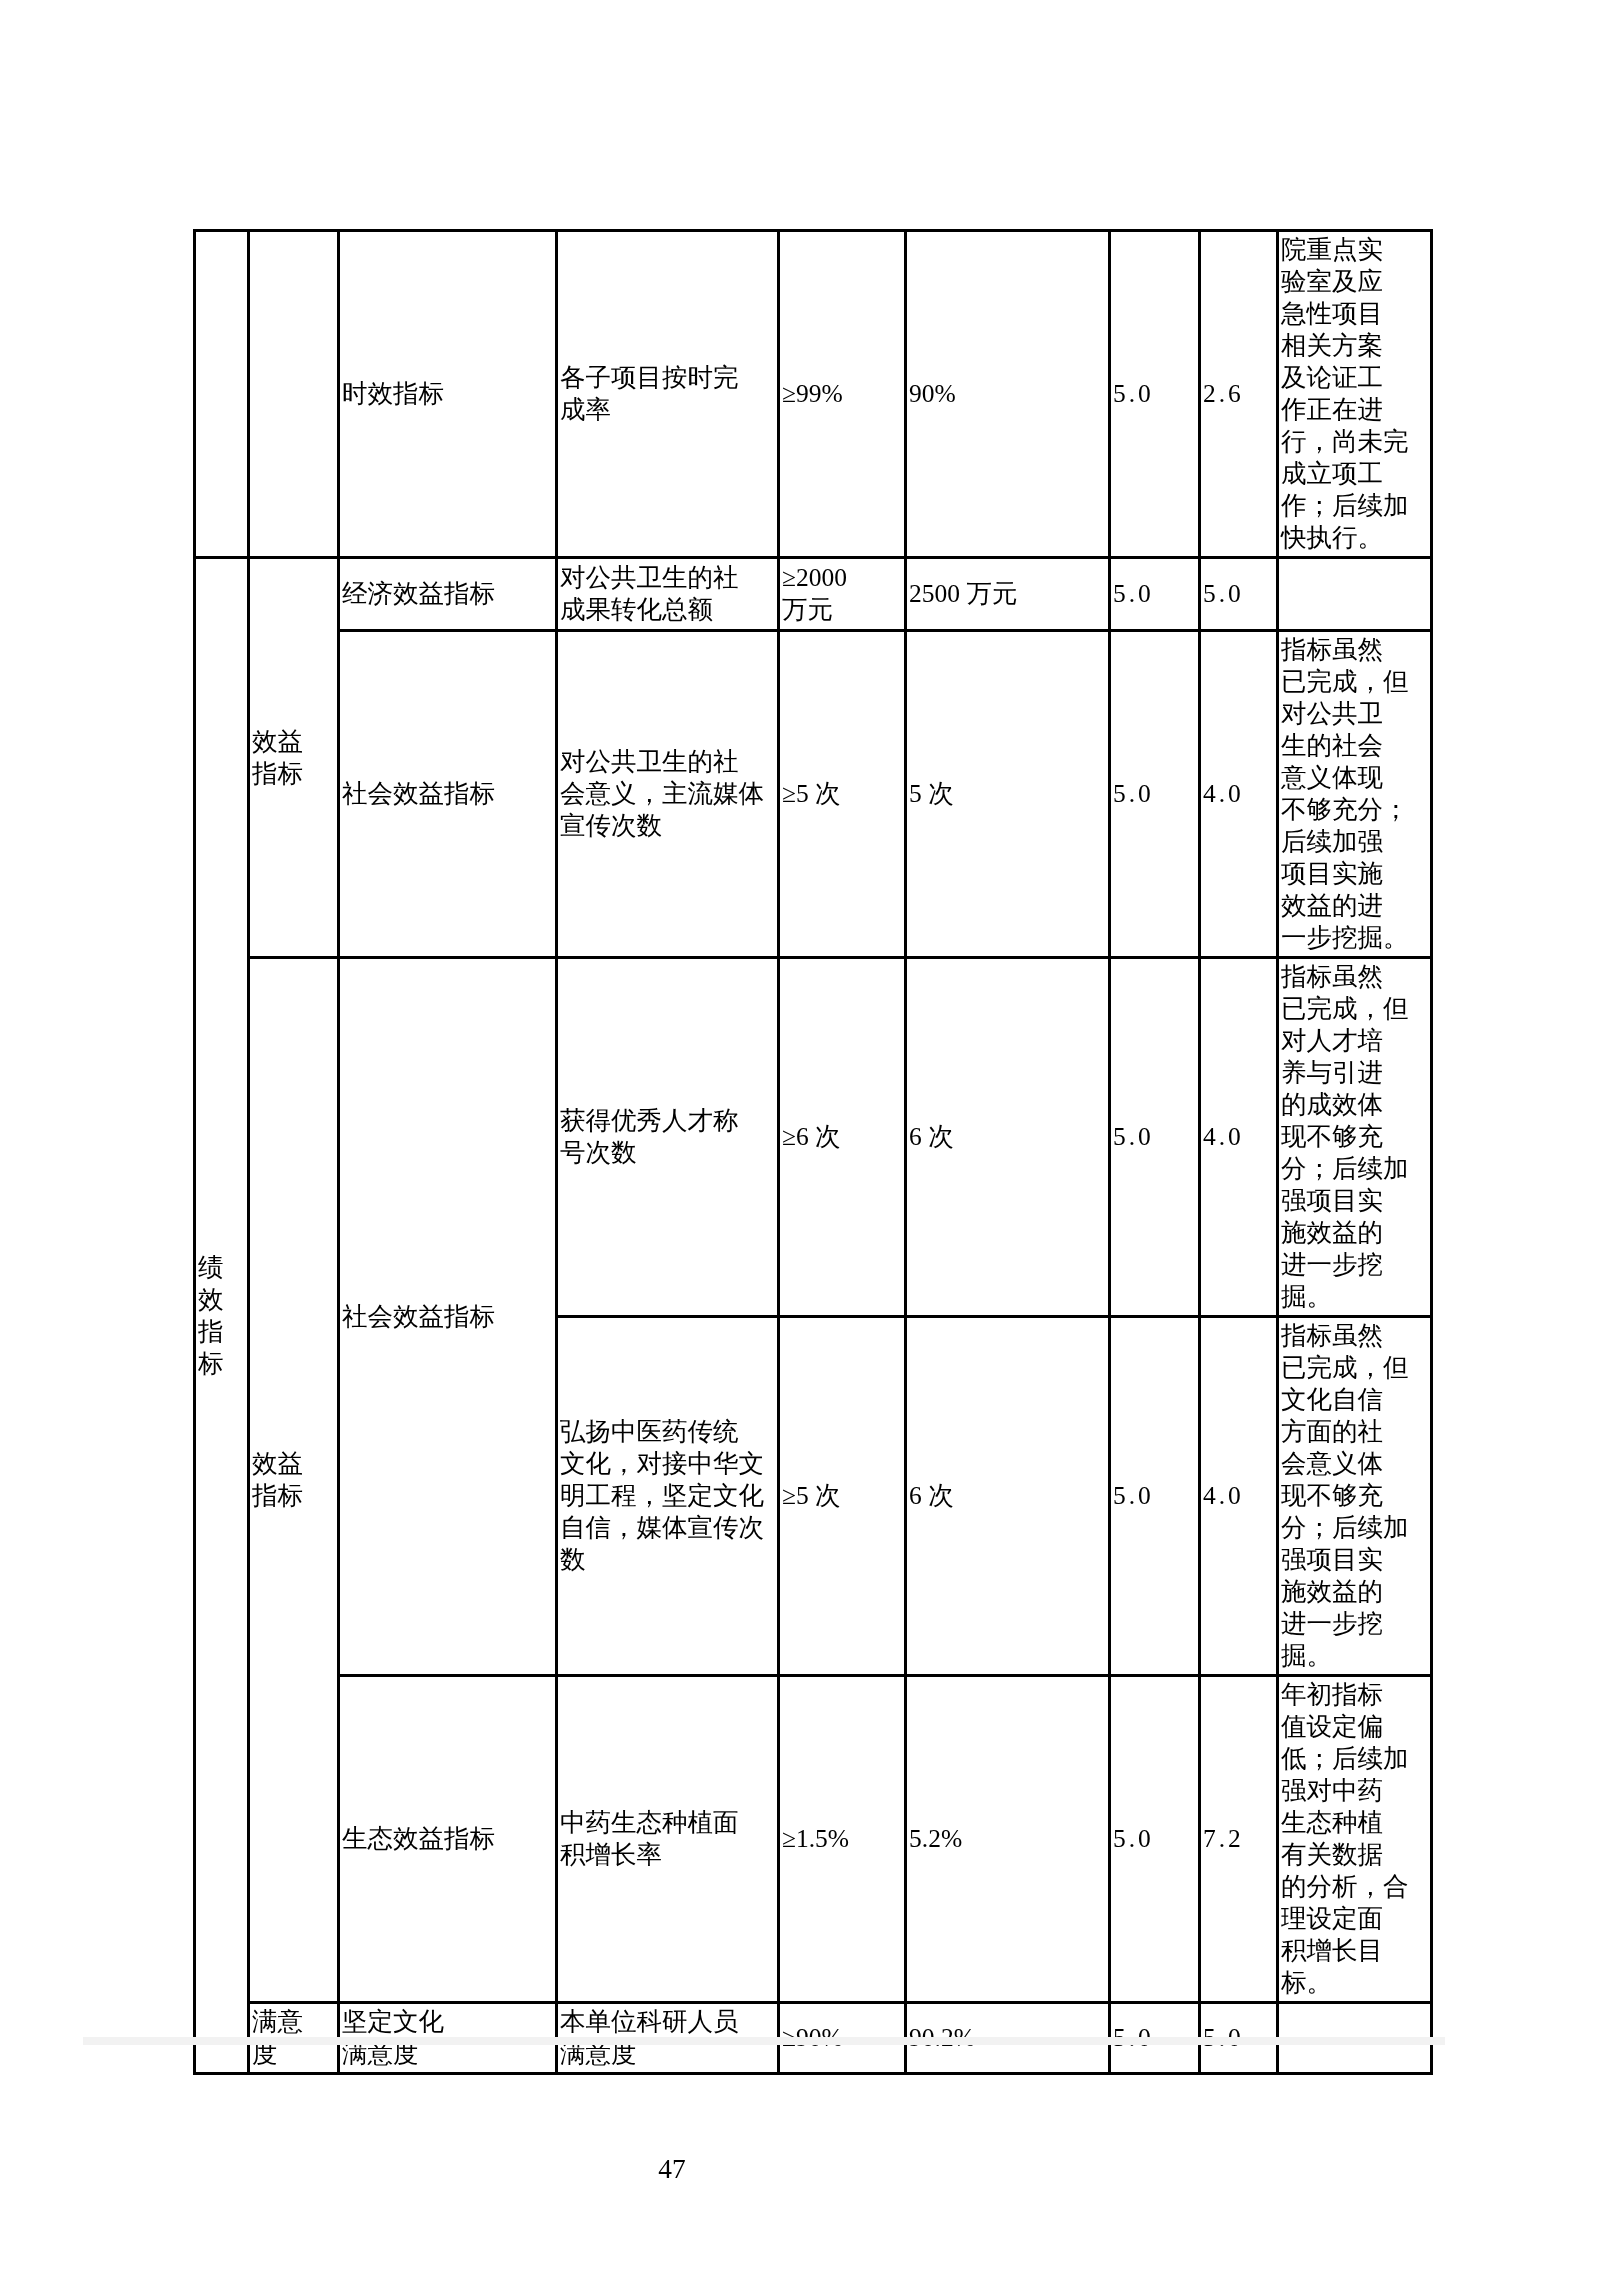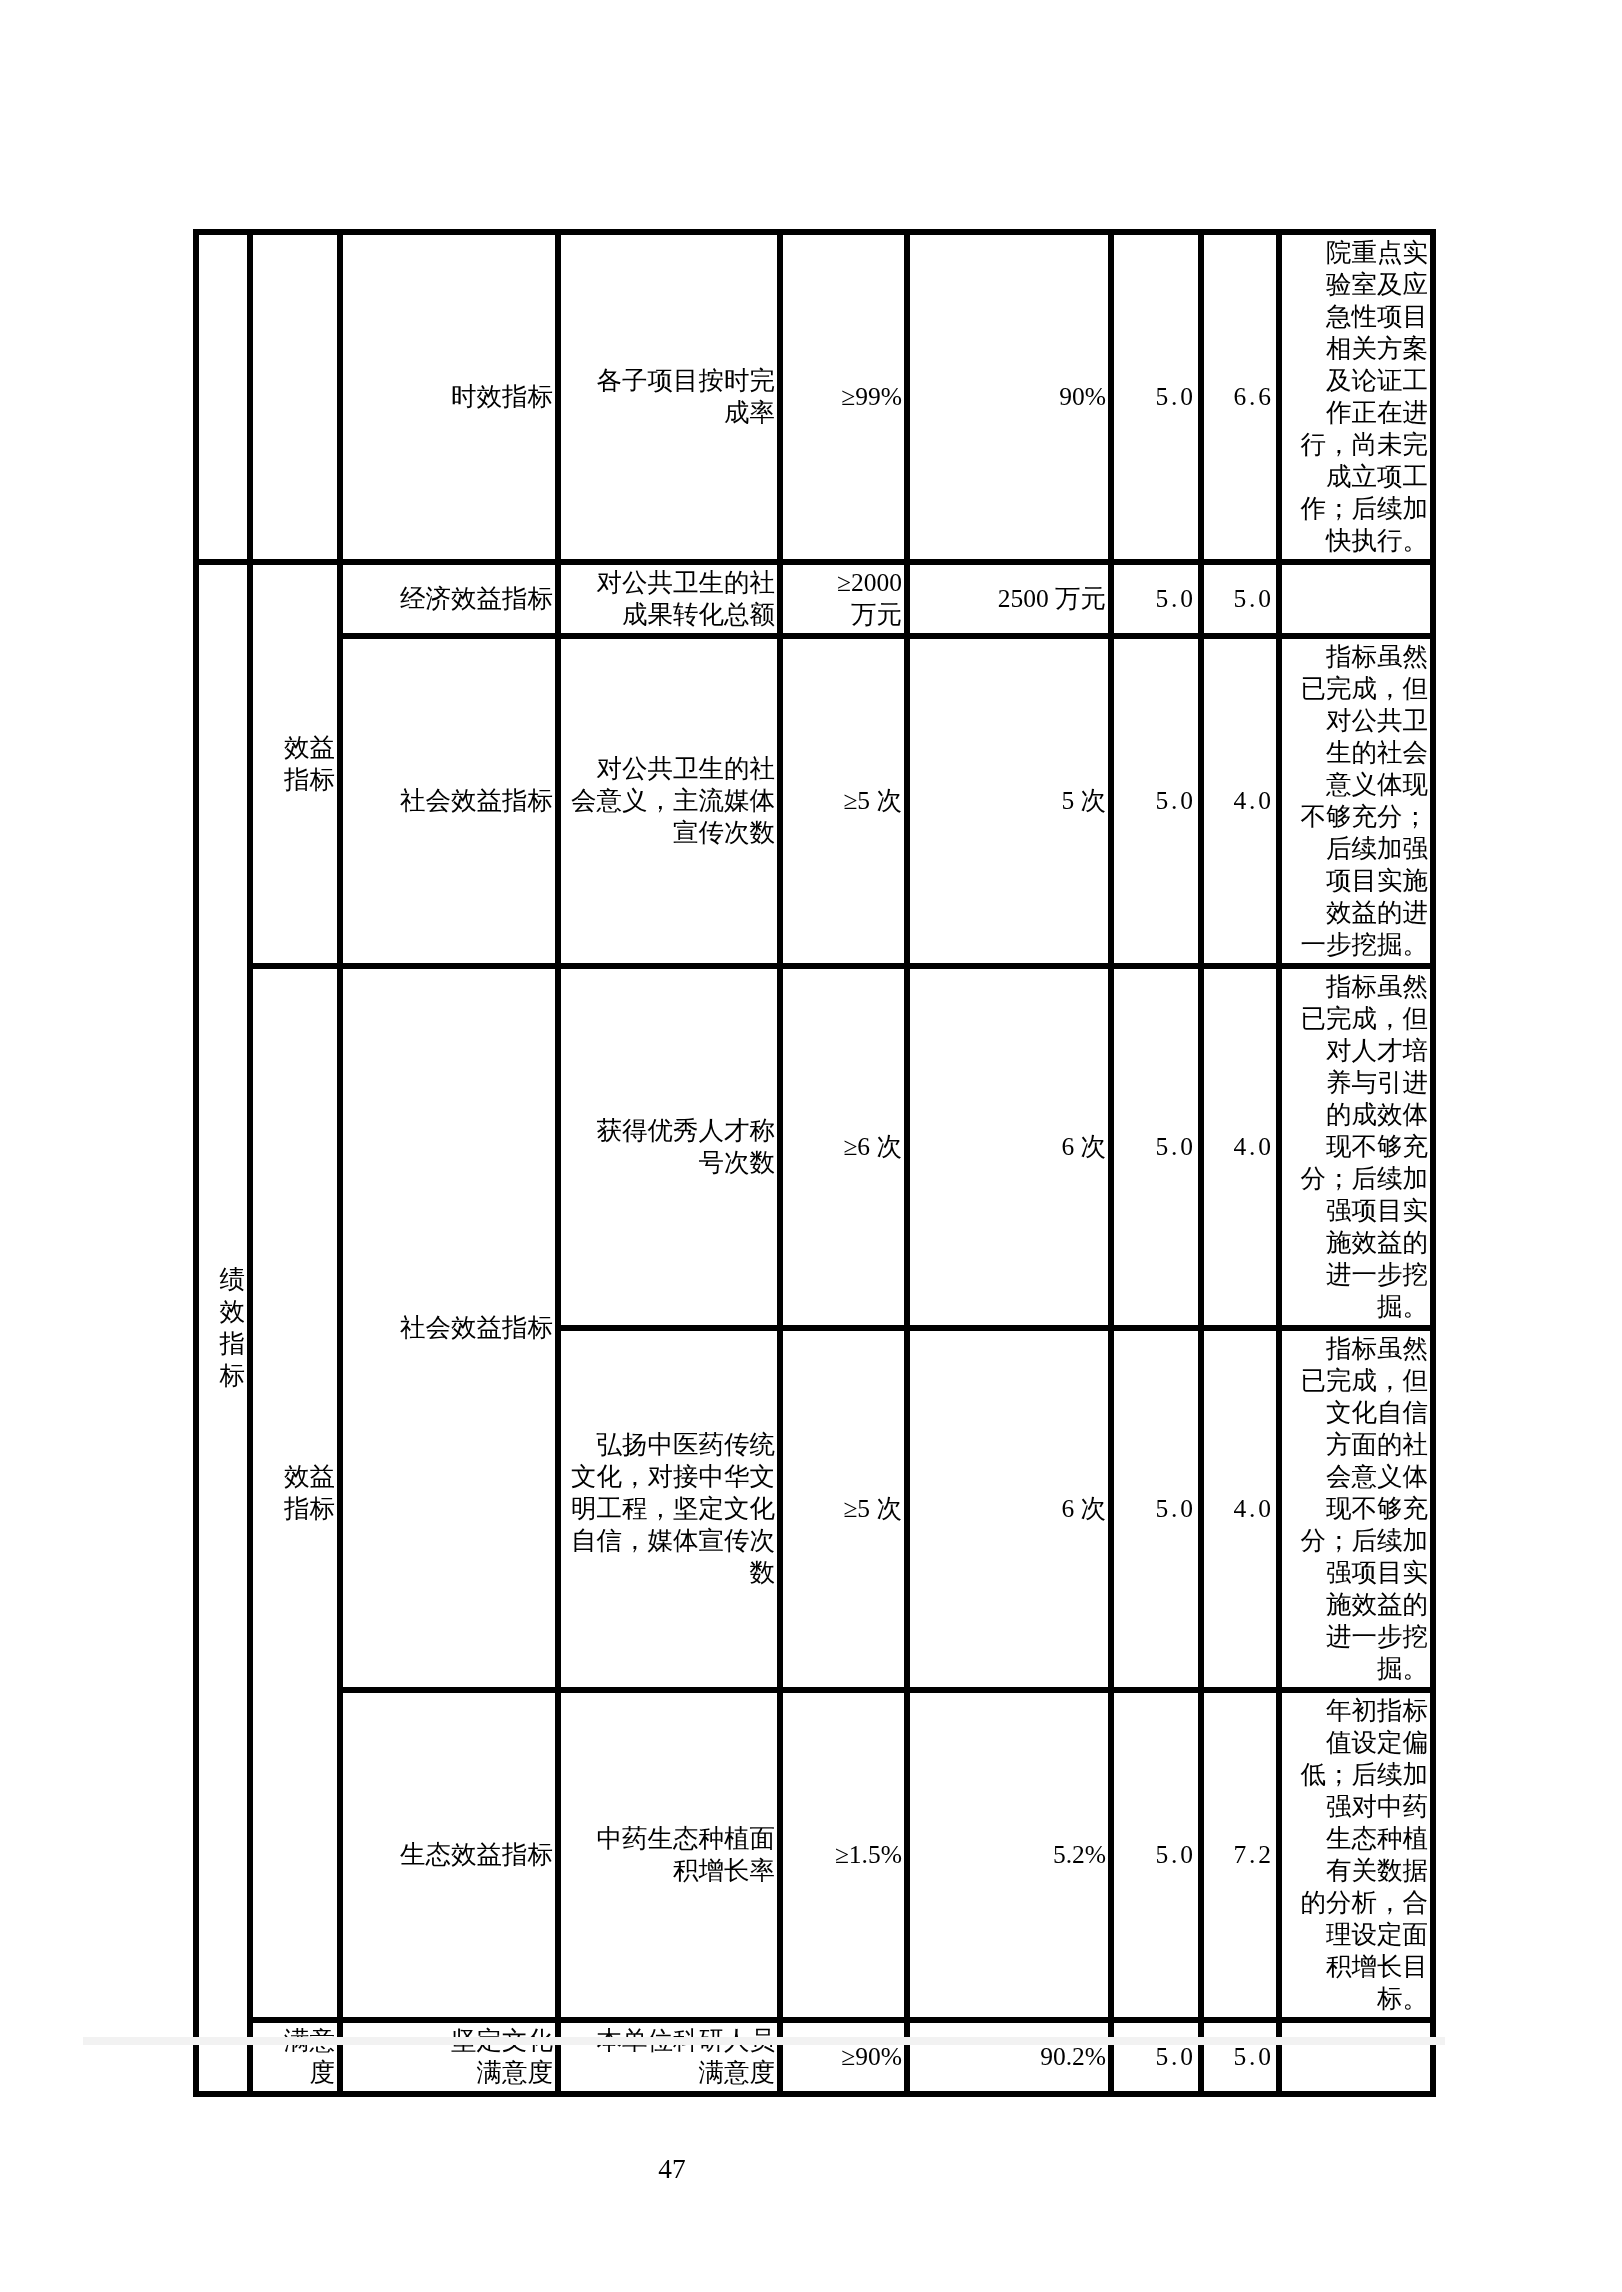--- a/index.html
+++ b/index.html
@@ -15,25 +15,25 @@
   }
   table.grid {
     position: absolute;
     left: 193px;
     top: 229px;
     width: 1238px;
     border-collapse: collapse;
     table-layout: fixed;
   }
   table.grid td {
-    border: 6px solid #000000;
+    border: 3px solid #000000;
     font-size: 25.5px;
     line-height: 32px;
     vertical-align: middle;
-    text-align: right;
+    text-align: left;
     white-space: pre-line;
     padding: 2px 2px;
     overflow: hidden;
   }
   td.left {
     text-align: left;
     padding-left: 11.8px;
     padding-right: 3.9px;
   }
   td.comment {
@@ -89,21 +89,21 @@
     <tbody>
         <tr style="height:322px">
       <td></td>
       <td></td>
       <td>时效指标</td>
       <td class="left">各子项目按时完
 成率</td>
       <td>≥99%</td>
       <td>90%</td>
       <td class="num">5.0</td>
-      <td class="num">6.6</td>
+      <td class="num">2.6</td>
       <td class="comment">院重点实
 验室及应
 急性项目
 相关方案
 及论证工
 作正在进
 行，尚未完
 成立项工
 作；后续加
 快执行。</td>

